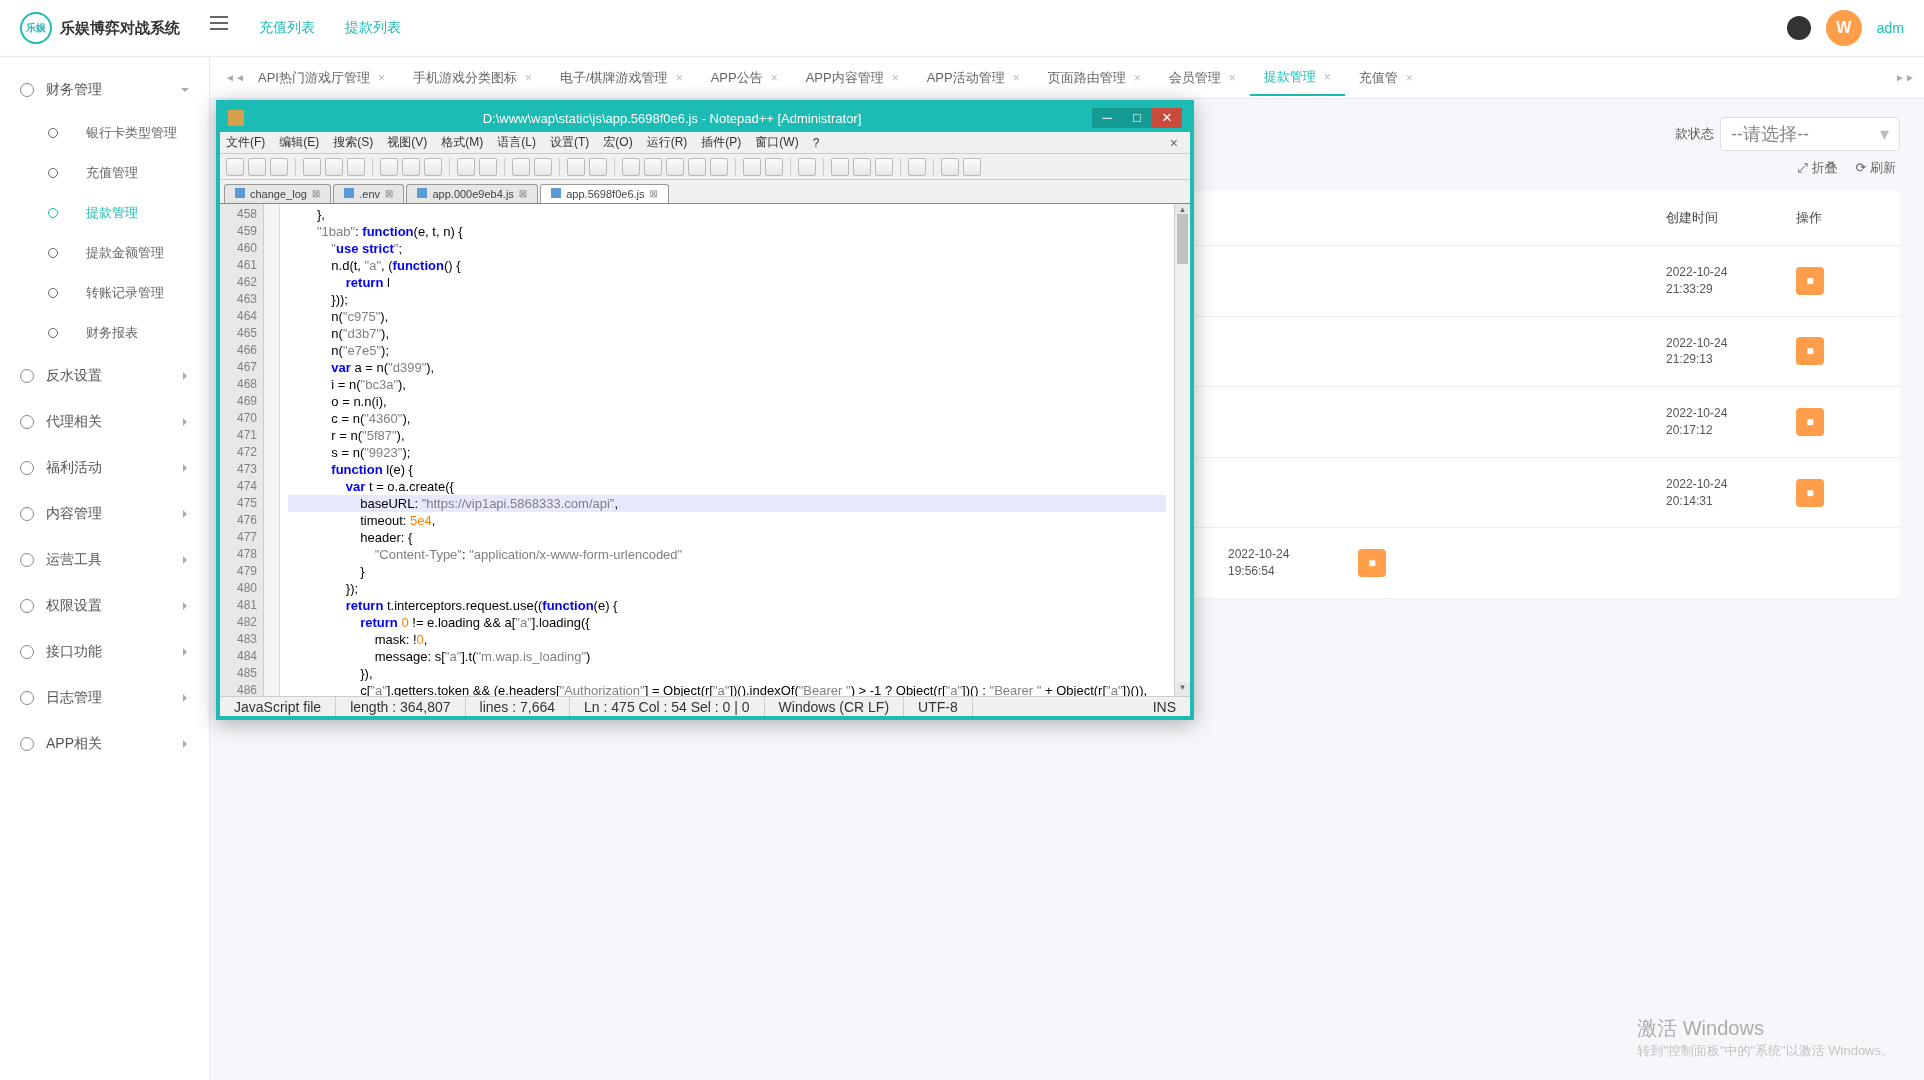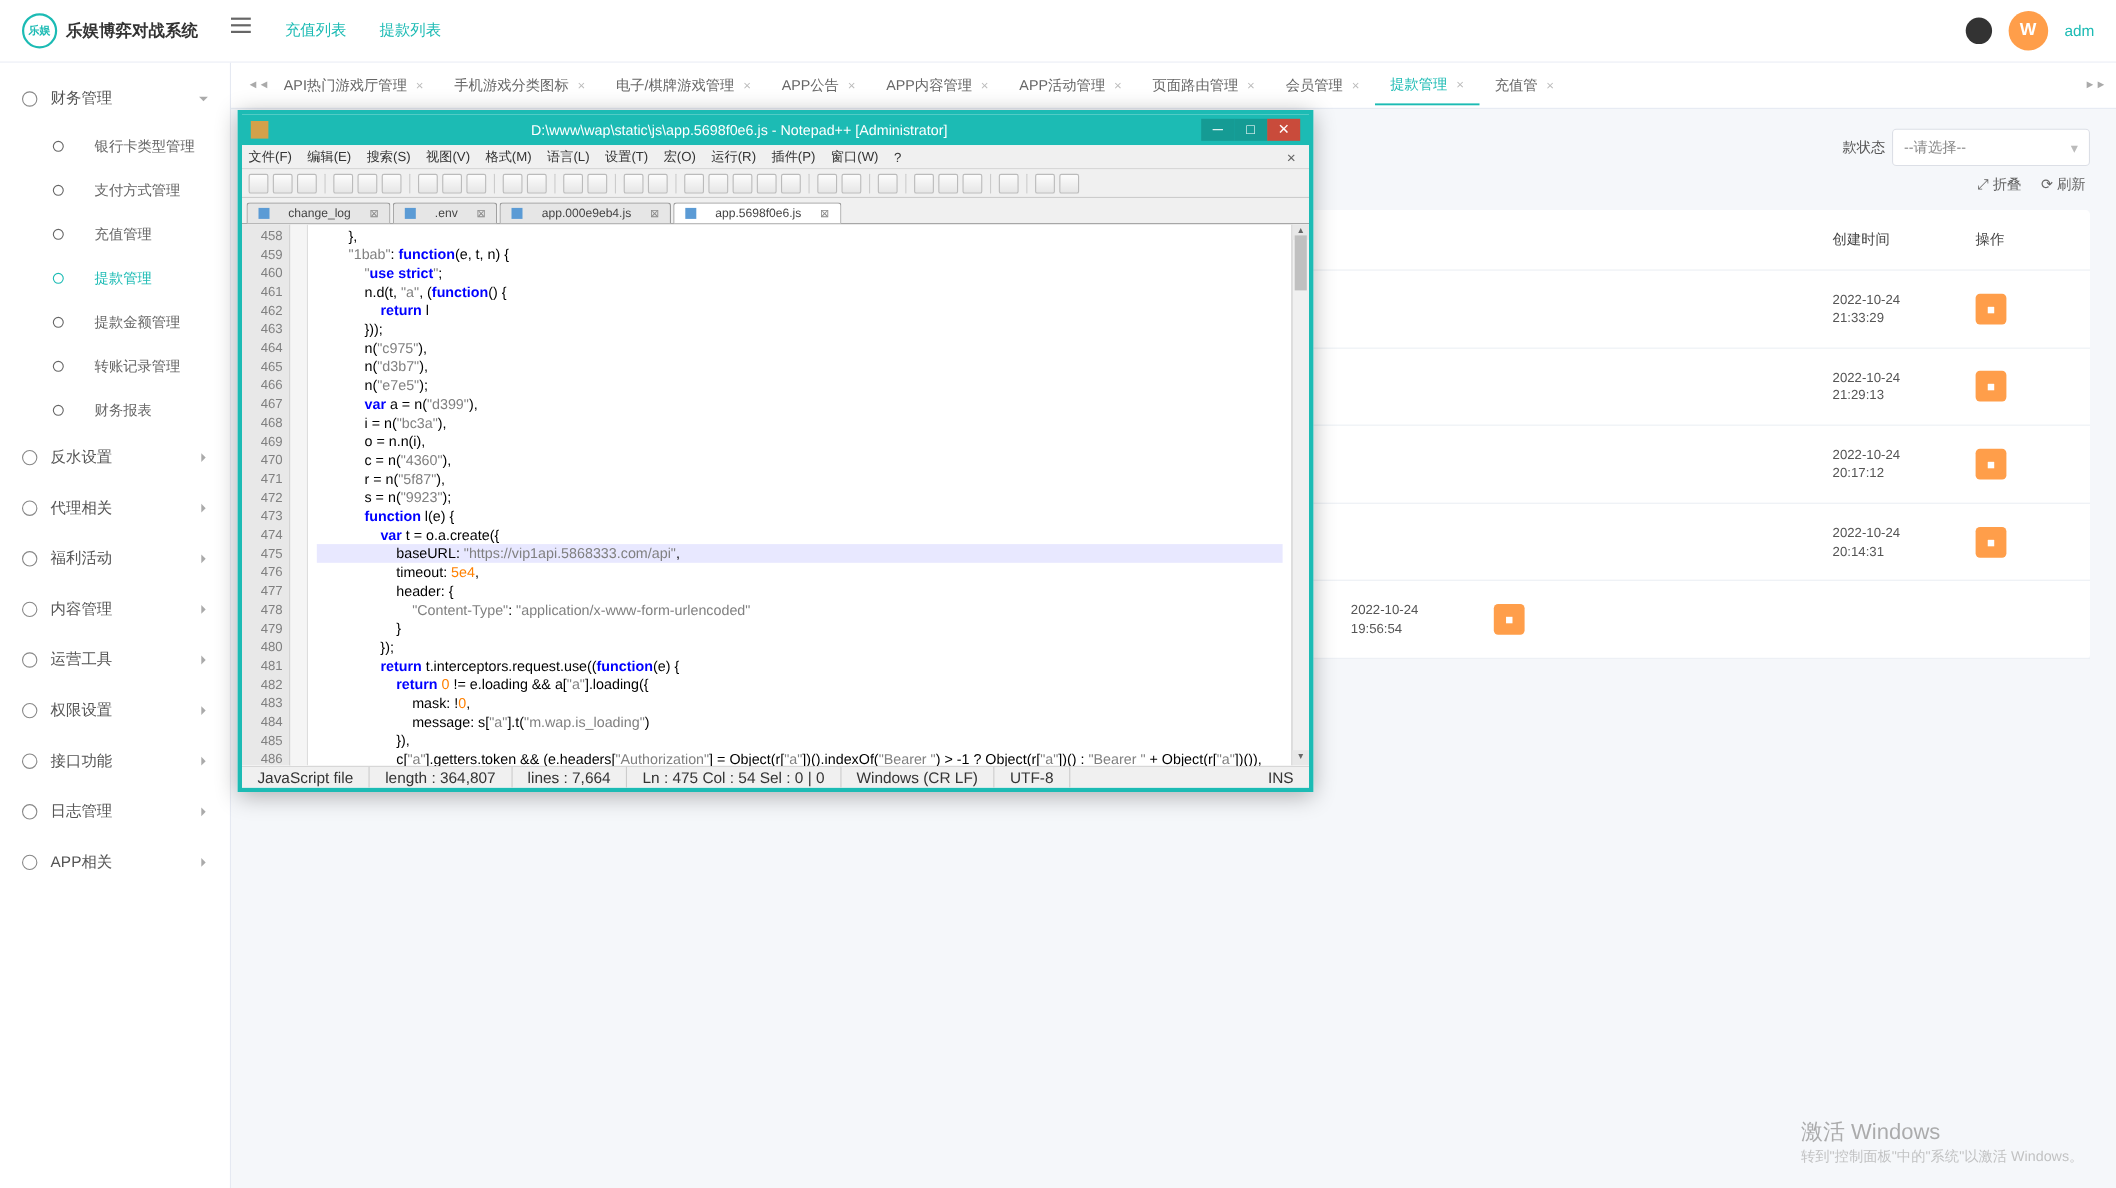--- a/index.html
+++ b/index.html
@@ -40,21 +40,21 @@
 
 .tabs { height: 42px; background: #fff; border-bottom: 1px solid #e5e9f2; display: flex; align-items: center; padding: 0 15px; gap: 5px; overflow: hidden; }
 .tabs-scroller { width: 14px; height: 14px; display: flex; align-items: center; cursor: pointer; color:#aaa; font-size:10px; }
 .tab { padding: 8px 14px; color: #666; font-size: 13px; display: flex; align-items: center; gap: 8px; cursor: pointer; white-space: nowrap; }
 .tab.active { color: #1cbbb4; border-bottom: 2px solid #1cbbb4; }
 .tab-close { color: #bbb; font-size: 12px; cursor: pointer; }
 
 
 .content { flex: 1; padding: 18px 24px; overflow: auto; position: relative; }
 .filter-label { font-size: 13px; color: #555; margin-right: 6px; }
-.filter-select { min-width: 180px; height: 34px; border: 1px solid #dcdfe6; border-radius: 4px; padding: 0 10px; font-size: 13px; color: #888; display: flex; align-items: center; justify-content: space-between; background:#fff; }
+.filter-select { min-width: 180px; height: 34px; border: 1px solid #dcdfe6; border-radius: 4px; padding: 0 10px; font-size: 18px; color: #888; display: flex; align-items: center; justify-content: space-between; background:#fff; }
 .top-actions { display: flex; justify-content: flex-end; gap: 18px; padding: 8px 4px 14px; font-size: 13px; color: #666; }
 
 
 .table { background: #fff; border-radius: 4px; }
 .table-row { display: flex; align-items: center; padding: 18px 24px; border-bottom: 1px solid #eceff4; font-size: 13px; color: #555; }
 .table-row.header { font-weight: 500; color: #444; }
 .col-check { width: 40px; }
 .col-order { width: 230px; }
 .col-user { width: 140px; }
 .col-amount { width: 100px; text-align: left; }
@@ -82,21 +82,21 @@
 .npp-title { flex: 1; text-align: center; font-size: 13px; }
 .npp-winbtns { display: flex; gap: 0; }
 .npp-winbtn { width: 30px; height: 20px; text-align: center; line-height: 20px; background: #159b94; color: #fff; cursor: pointer; font-size: 13px; }
 .npp-winbtn.close { background: #c94b3b; }
 .npp-menubar { height: 22px; background: #f0f0f0; display: flex; align-items: center; padding: 0 6px; gap: 14px; font-size: 12px; color: #333; border-bottom: 1px solid #ccc; }
 .npp-menubar .close-doc { margin-left: auto; color: #666; cursor: pointer; font-size: 14px; padding: 0 6px; }
 .npp-toolbar { height: 26px; background: #f0f0f0; border-bottom: 1px solid #ccc; display: flex; align-items: center; padding: 0 6px; gap: 4px; }
 .npp-tool { width: 18px; height: 18px; background: linear-gradient(#fcfcfc,#e6e6e6); border: 1px solid #bbb; border-radius: 2px; cursor: pointer; }
 .npp-tool.sep { width: 1px; background: #ccc; border: none; margin: 0 3px; }
 .npp-filetabs { height: 24px; background: #f0f0f0; display: flex; align-items: flex-end; padding: 0 4px; gap: 2px; border-bottom: 1px solid #888; }
-.npp-filetab { padding: 3px 10px; background: #e6e6e6; border: 1px solid #999; border-bottom: none; font-size: 11px; color: #444; display: flex; align-items: center; gap: 17px; border-radius: 3px 3px 0 0; margin-top: 25px; }
+.npp-filetab { padding: 3px 10px; background: #e6e6e6; border: 1px solid #999; border-bottom: none; font-size: 11px; color: #444; display: flex; align-items: flex-start; gap: 5px; border-radius: 3px 3px 0 0; margin-top: 25px; }
 .npp-filetab.active { background: #fff; }
 .npp-filetab-icon { width: 10px; height: 10px; background: #5b9bd5; }
 .npp-filetab-close { color: #888; font-size: 10px; }
 .npp-editor { flex: 1; display: flex; background: #fff; font-family: Consolas, monospace; font-size: 13px; overflow: hidden; position: relative; }
 .npp-gutter { width: 44px; background: #e8e8e8; color: #808080; text-align: right; padding: 2px 6px 2px 2px; border-right: 1px solid #ccc; font-size: 12px; line-height: 17px; }
 .npp-fold { width: 16px; background: #f5f5f5; border-right: 1px solid #ddd; }
 .npp-code { flex: 1; padding: 2px 8px; line-height: 17px; white-space: pre; color: #000; overflow: auto; }
 .npp-code .kw { color: #0000ff; font-weight: bold; }
 .npp-code .str { color: #808080; }
 .npp-code .num { color: #ff8000; }
@@ -142,24 +142,20 @@
       <div class="sidebar-group">
         <div class="sidebar-group-left">
           <span class="sidebar-icon"></span>
           <span>财务管理</span>
         </div>
         <span class="chevron down"></span>
       </div>
       <div class="sidebar-child">
         <span class="sidebar-child-icon"></span>
         <span>银行卡类型管理</span>
-      </div>
-      <div class="sidebar-child">
-        <span class="sidebar-child-icon"></span>
-        <span>支付方式管理</span>
       </div>
       <div class="sidebar-child">
         <span class="sidebar-child-icon"></span>
         <span>充值管理</span>
       </div>
       <div class="sidebar-child active">
         <span class="sidebar-child-icon"></span>
         <span>提款管理</span>
       </div>
       <div class="sidebar-child">

